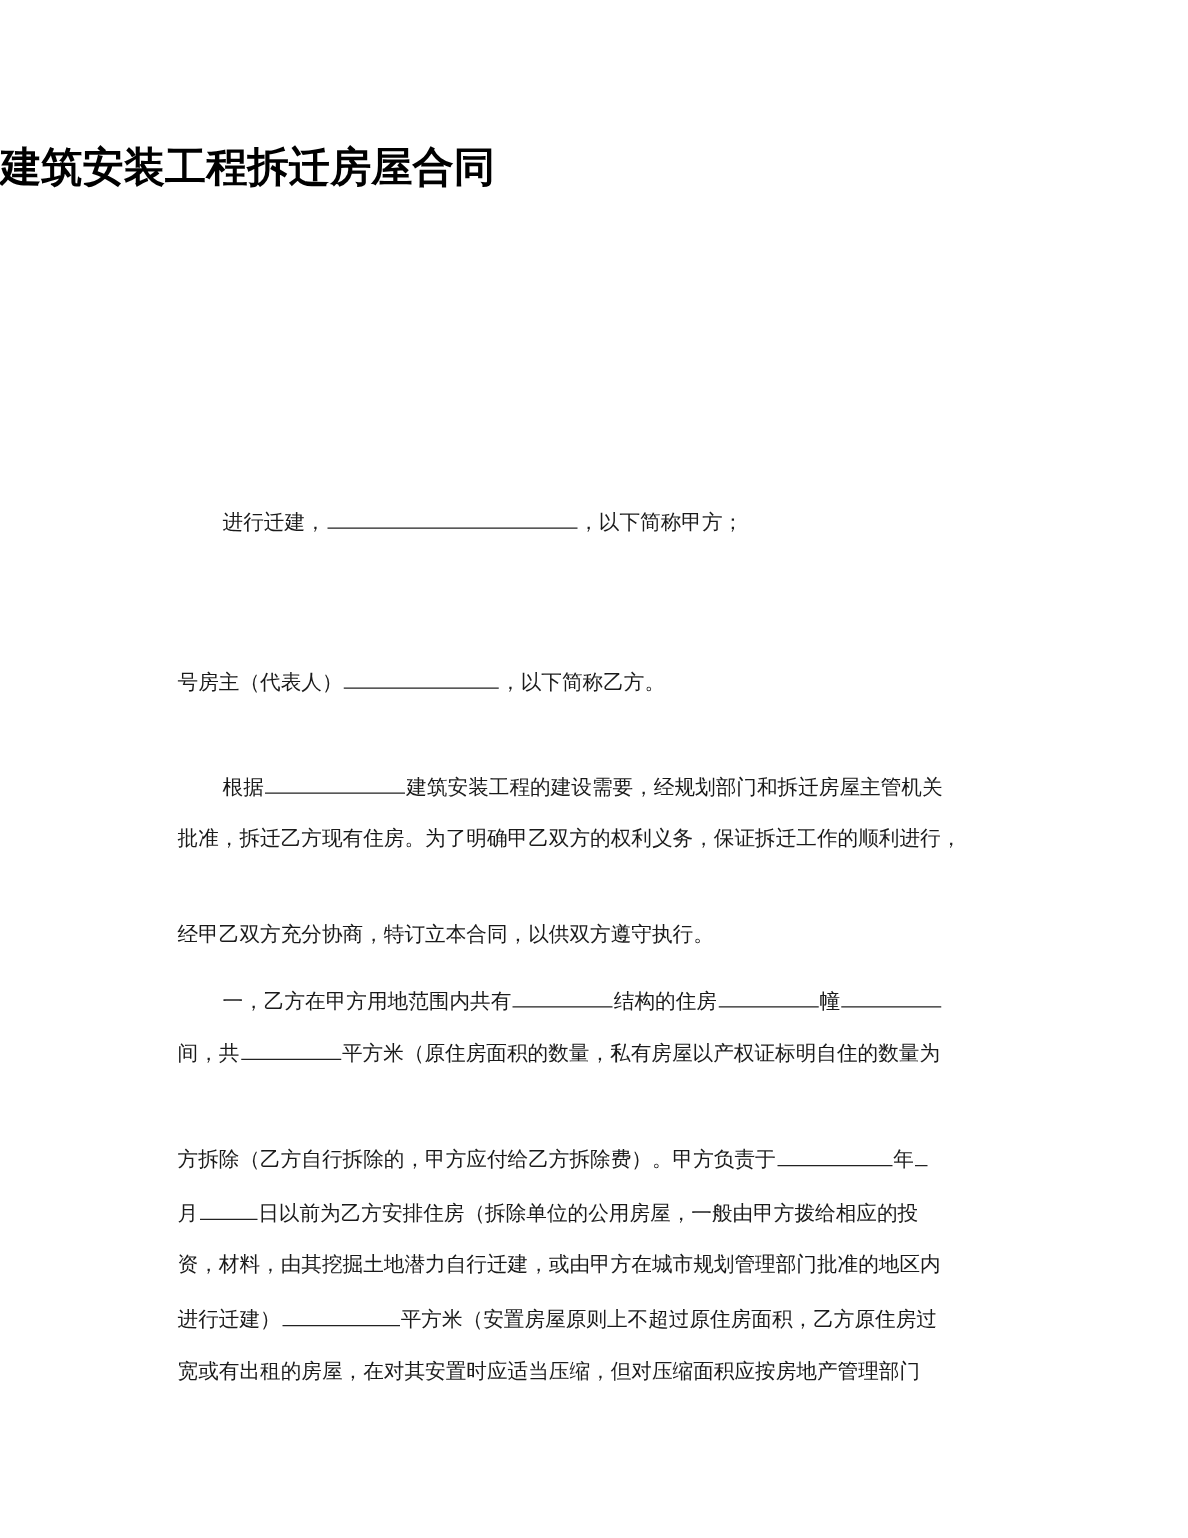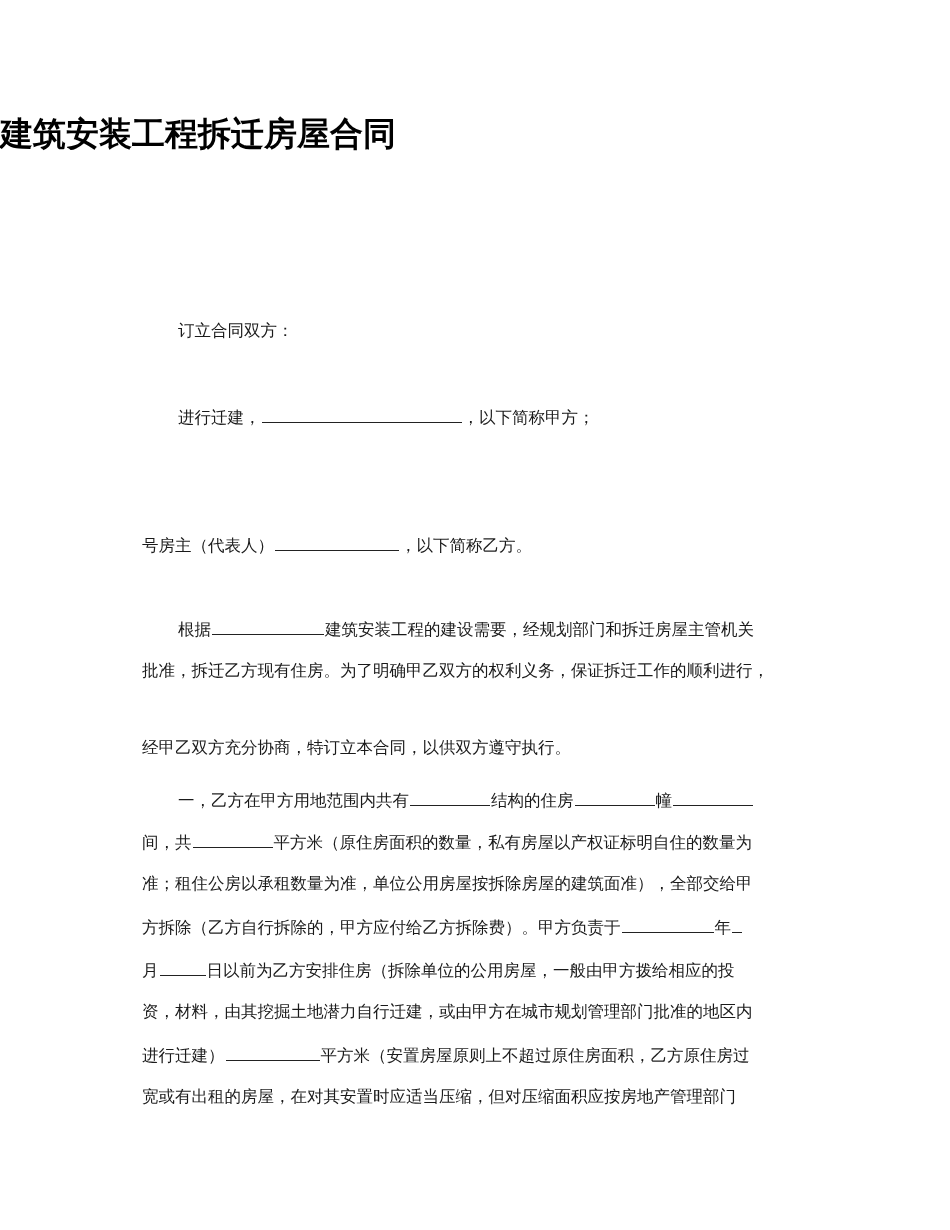--- a/index.html
+++ b/index.html
@@ -17,21 +17,20 @@
     .w10 { width: 92px; } .w13 { width: 124px; } .w5 { width: 46px; } .w1 { width: 10px; }
     .w3 { width: 94px; }
   </style>
 </head>
 <body>
 
 <div class="page">
 
   <div class="title">建筑安装工程拆迁房屋合同</div>
 
-  <div class="line indent" style="top:319px;">订立合同双方：</div>
 
   <div class="line indent" style="top:404px;">
     <span>进行迁建，</span><span class="blank w22"></span><span>，以下简称甲方；</span>
   </div>
 
 
   <div class="line" style="top:532px;">
     <span>号房主（代表人）</span><span class="blank w13"></span><span>，以下简称乙方。</span>
   </div>
 
@@ -40,21 +39,20 @@
   </div>
   <div class="line" style="top:659px;">批准，拆迁乙方现有住房。为了明确甲乙双方的权利义务，保证拆迁工作的顺利进行，</div>
   <div class="line" style="top:736px;">经甲乙双方充分协商，特订立本合同，以供双方遵守执行。</div>
 
   <div class="line indent" style="top:787px;">
     <span>一，乙方在甲方用地范围内共有</span><span class="blank w8"></span><span>结构的住房</span><span class="blank w8"></span><span>幢</span><span class="blank w8"></span>
   </div>
   <div class="line" style="top:829px;">
     <span>间，共</span><span class="blank w8"></span><span>平方米（原住房面积的数量，私有房屋以产权证标明自住的数量为</span>
   </div>
-  <div class="line" style="top:872px;">准；租住公房以承租数量为准，单位公用房屋按拆除房屋的建筑面准），全部交给甲</div>
   <div class="line" style="top:914px;">
     <span>方拆除（乙方自行拆除的，甲方应付给乙方拆除费）。甲方负责于</span><span class="blank w10"></span><span>年</span><span class="blank w1"></span>
   </div>
   <div class="line" style="top:957px;">
     <span>月</span><span class="blank w5"></span><span>日以前为乙方安排住房（拆除单位的公用房屋，一般由甲方拨给相应的投</span>
   </div>
   <div class="line" style="top:1000px;">资，材料，由其挖掘土地潜力自行迁建，或由甲方在城市规划管理部门批准的地区内</div>
   <div class="line" style="top:1042px;">
     <span>进行迁建）</span><span class="blank w3"></span><span>平方米（安置房屋原则上不超过原住房面积，乙方原住房过</span>
   </div>

